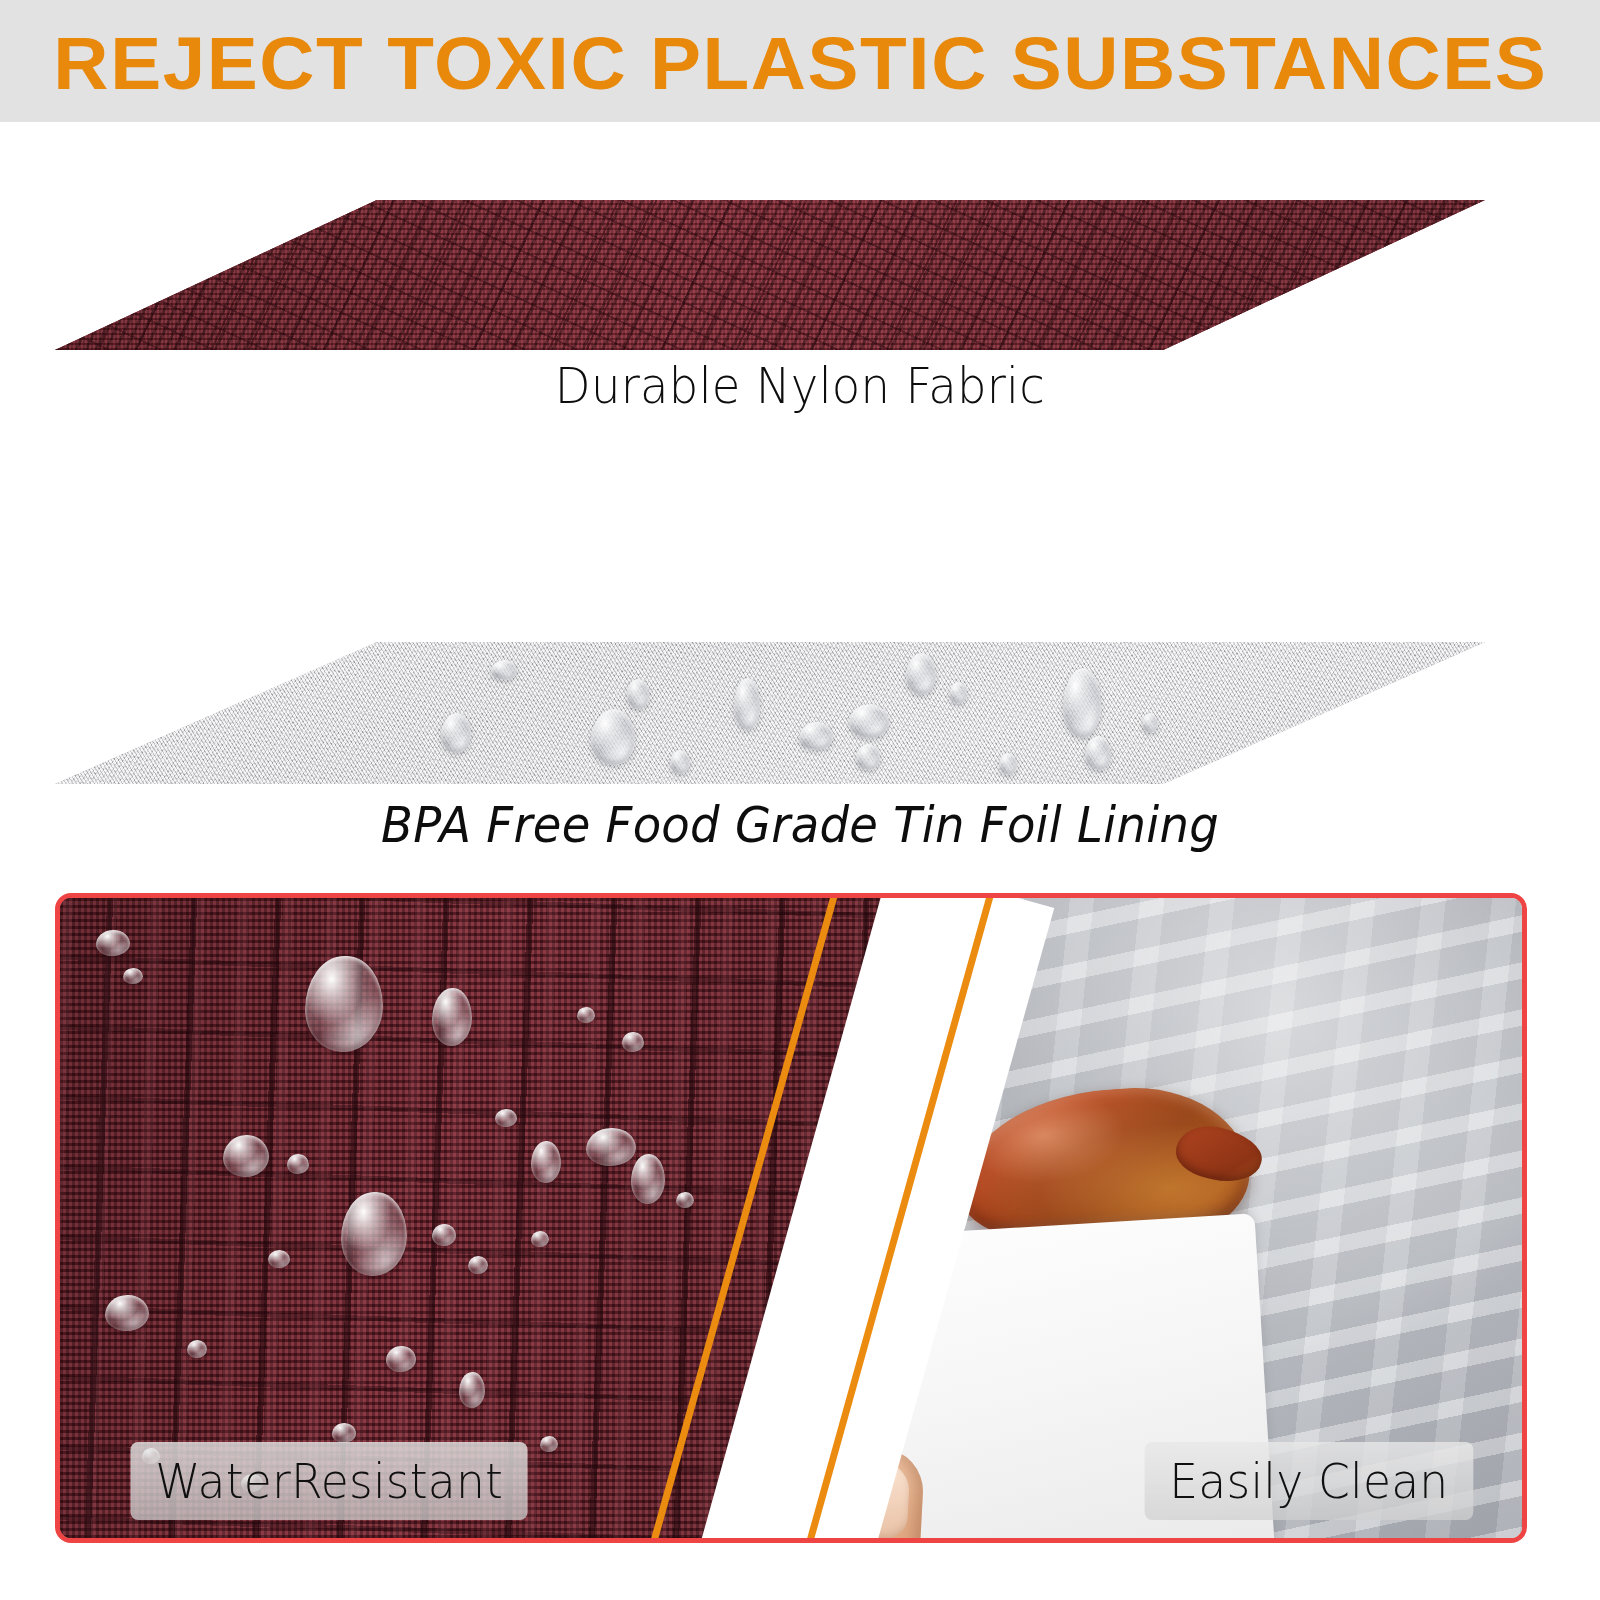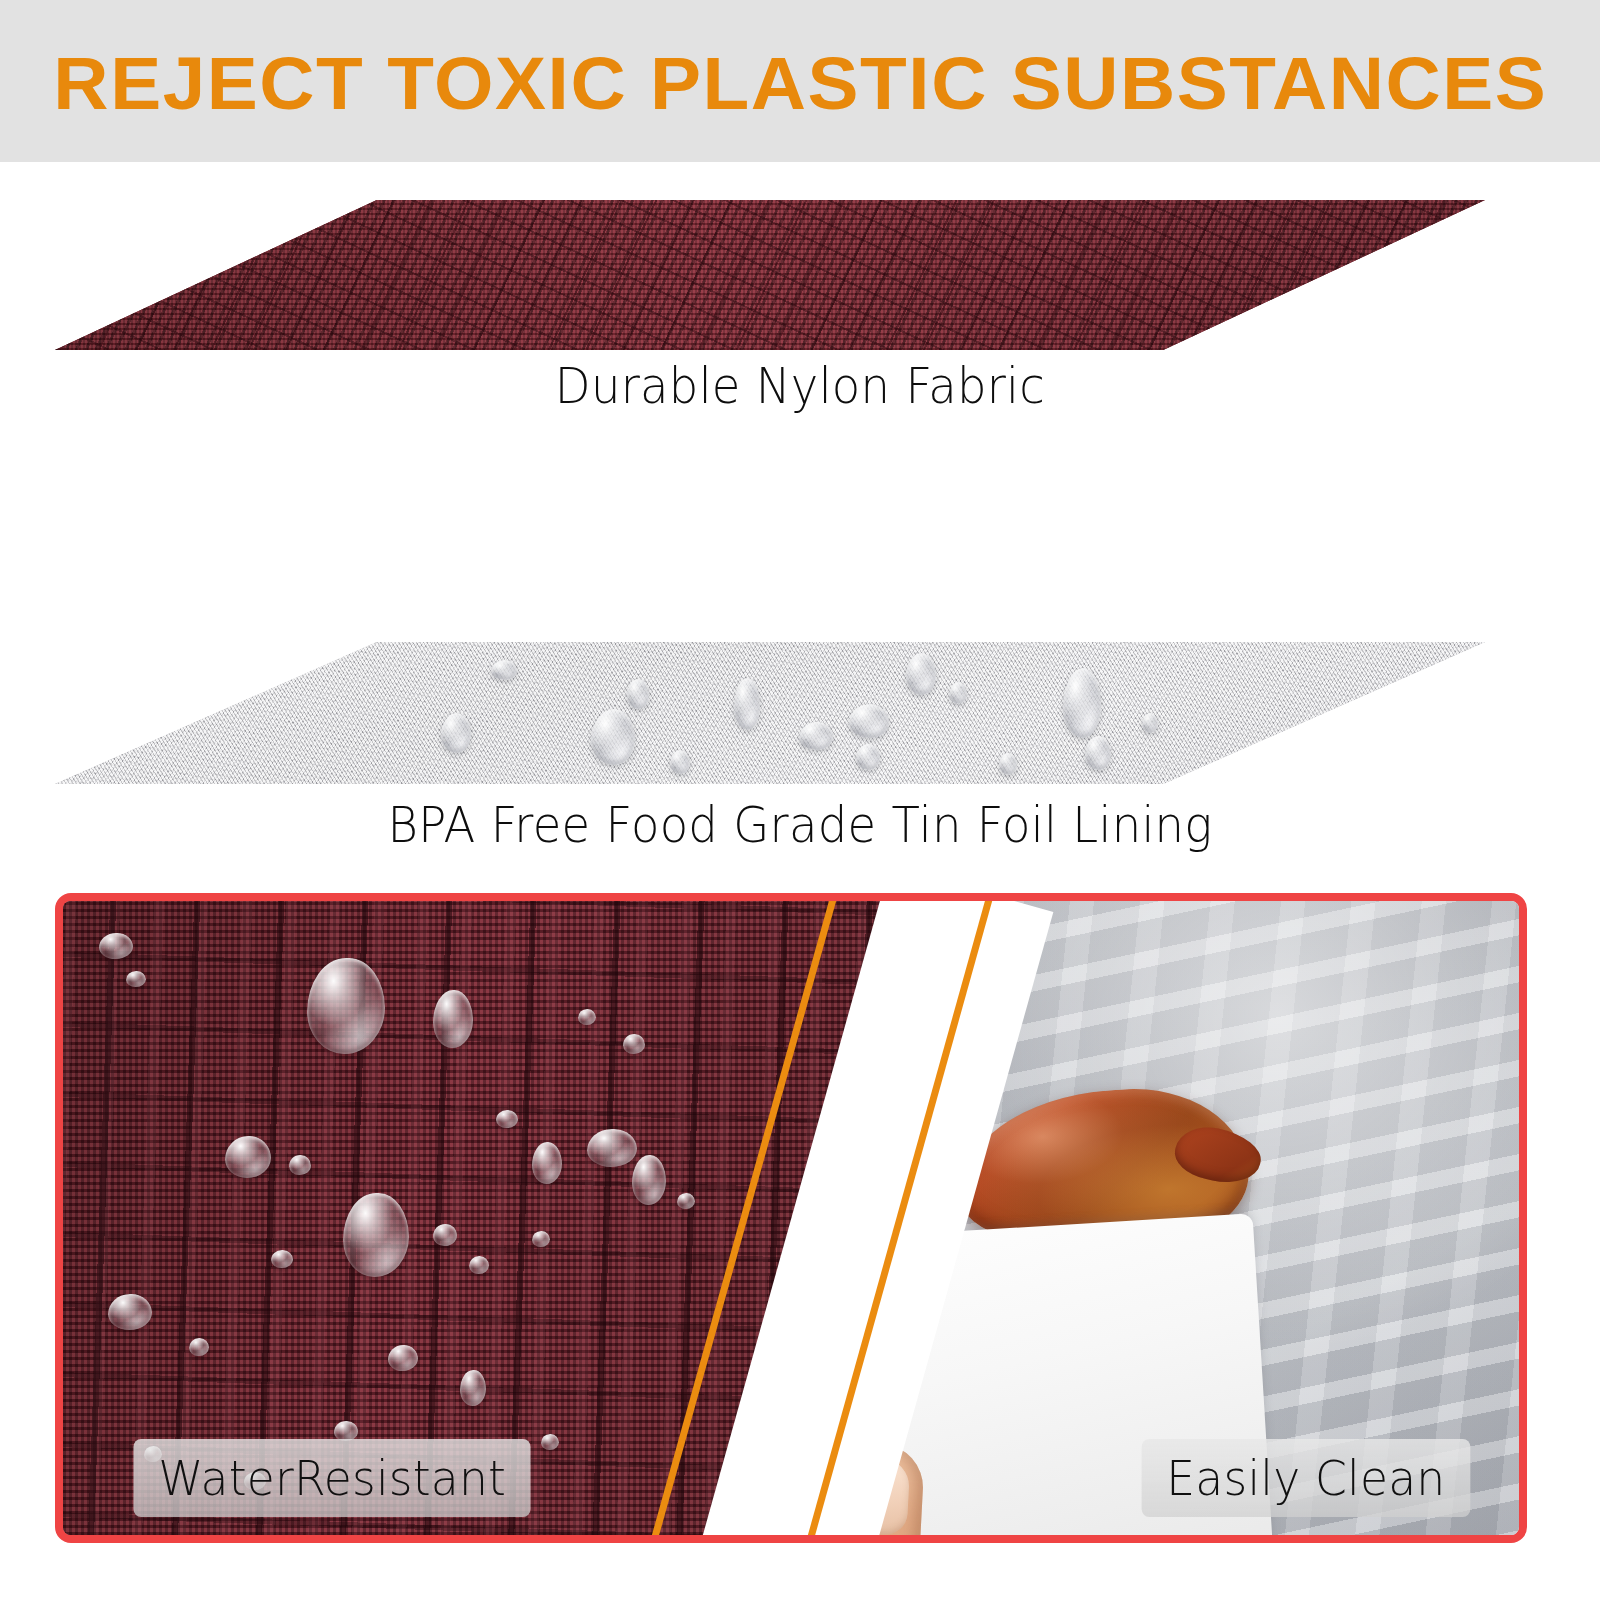--- a/index.html
+++ b/index.html
@@ -14,21 +14,21 @@
     font-family: "Liberation Sans", sans-serif;
     overflow: hidden;
     position: relative;
   }
 
   
   .header-band {
     position: absolute;
     left: 0; top: 0;
     width: 1600px;
-    height: 162px;
+    height: 122px;
     background: #e2e2e2;
     display: flex;
     align-items: center;
     justify-content: center;
   }
   .header-title {
     font-family: "Liberation Sans", sans-serif;
     font-weight: bold;
     font-size: 75px;
     letter-spacing: 1.5px;
@@ -122,21 +122,21 @@
     clip-path: polygon(0% 0%, 77.5% 0%, 73.0% 100%, 0% 100%);
     background:
       repeating-linear-gradient(90deg,
         rgba(140,140,140,0.18) 0px, rgba(140,140,140,0.18) 1px,
         rgba(255,255,255,0) 1px, rgba(255,255,255,0) 4px),
       linear-gradient(180deg, #d6d6d6 0%, #cecece 60%, #dadada 100%);
   }
   #cap-foam { top: 208px; }
 
   
-  #layer-foil { top: 472px; height: 250px; }
+  #layer-foil { top: 472px; height: 250px; font-style: italic; }
   .foil-slab {
     position: absolute;
     left: 55px; top: 28px;
     width: 1430px; height: 142px;
     clip-path: polygon(22.5% 0%, 100% 0%, 77.5% 100%, 0% 100%);
     background:
       repeating-linear-gradient(58deg,
         rgba(120,120,125,0.30) 0px, rgba(120,120,125,0.30) 1px,
         rgba(255,255,255,0.50) 1px, rgba(255,255,255,0.50) 3px),
       repeating-linear-gradient(122deg,
@@ -159,21 +159,21 @@
       inset 0 -3px 6px rgba(105,108,118,0.40),
       0 2px 5px rgba(90,92,100,0.30);
   }
   #cap-foil { top: 182px; }
 
   
   .photo-panel {
     position: absolute;
     left: 55px; top: 893px;
     width: 1472px; height: 650px;
-    border: 8px solid #ef4444;
+    border: 5px solid #ef4444;
     border-radius: 16px;
     overflow: hidden;
     box-sizing: border-box;
     background: #ffffff;
   }
   .panel-half { position: absolute; top: 0; height: 100%; }
 
   
   .half-left {
     left: 0;

